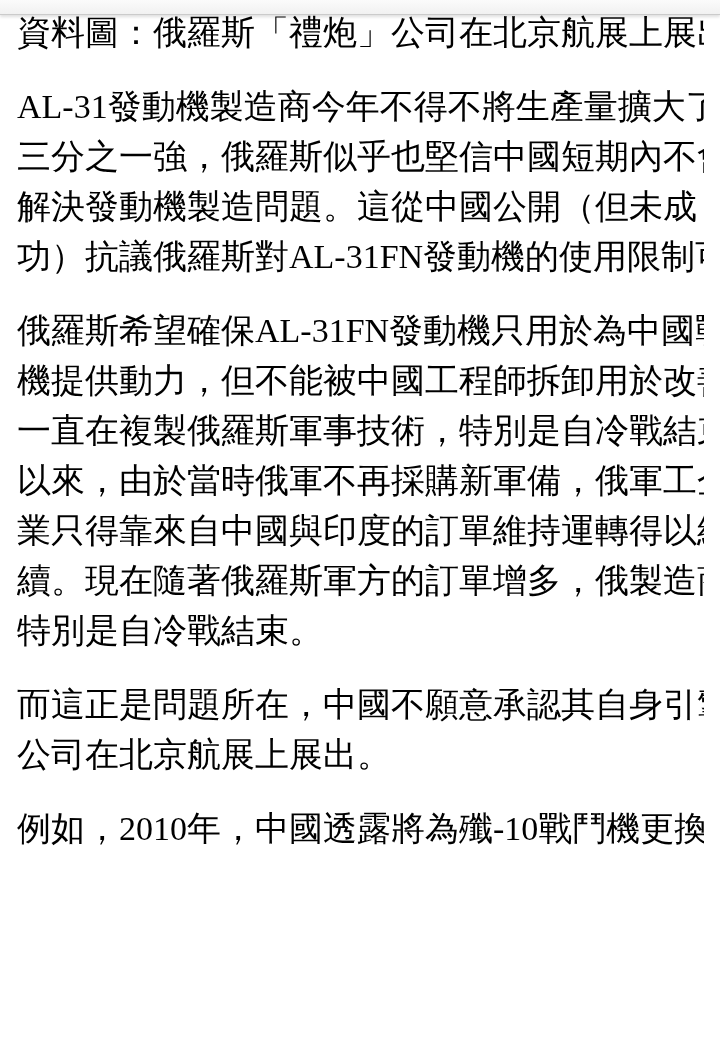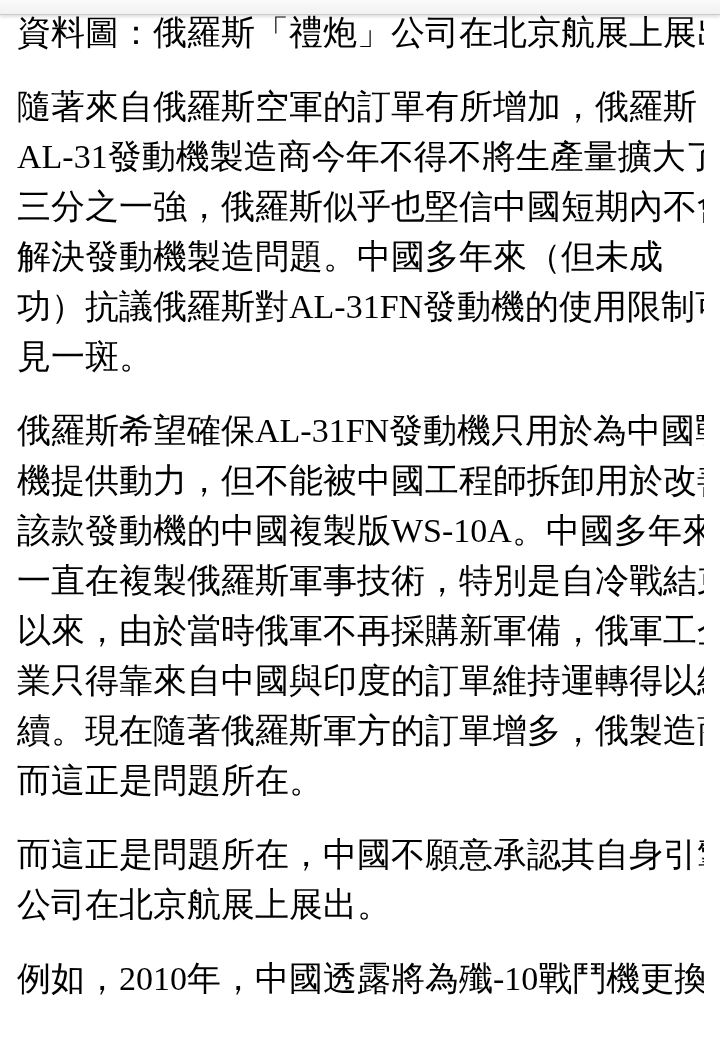--- a/index.html
+++ b/index.html
@@ -50,37 +50,34 @@
 
 <div class="top-bar"></div>
 
 <div class="content">
 
   <div class="para">
     <div class="line">資料圖：俄羅斯「禮炮」公司在北京航展上展出</div>
   </div>
 
   <div class="para">
-    <div class="line">隨著來自俄羅斯空軍的訂單有所增加，俄羅斯</div>
     <div class="line">AL-31發動機製造商今年不得不將生產量擴大了</div>
     <div class="line">三分之一強，俄羅斯似乎也堅信中國短期內不會</div>
-    <div class="line">解決發動機製造問題。中國多年來（但未成</div>
+    <div class="line">解決發動機製造問題。這從中國公開（但未成</div>
     <div class="line">功）抗議俄羅斯對AL-31FN發動機的使用限制可</div>
-    <div class="line">見一斑。</div>
   </div>
 
   <div class="para">
     <div class="line">俄羅斯希望確保AL-31FN發動機只用於為中國戰</div>
     <div class="line">機提供動力，但不能被中國工程師拆卸用於改善</div>
-    <div class="line">該款發動機的中國複製版WS-10A。中國多年來</div>
     <div class="line">一直在複製俄羅斯軍事技術，特別是自冷戰結束</div>
     <div class="line">以來，由於當時俄軍不再採購新軍備，俄軍工企</div>
     <div class="line">業只得靠來自中國與印度的訂單維持運轉得以維</div>
     <div class="line">續。現在隨著俄羅斯軍方的訂單增多，俄製造商</div>
-    <div class="line">而這正是問題所在。</div>
+    <div class="line">特別是自冷戰結束。</div>
   </div>
 
   <div class="para">
     <div class="line">而這正是問題所在，中國不願意承認其自身引擎</div>
     <div class="line">公司在北京航展上展出。</div>
   </div>
 
   <div class="para">
     <div class="line">例如，2010年，中國透露將為殲-10戰鬥機更換</div>
   </div>

